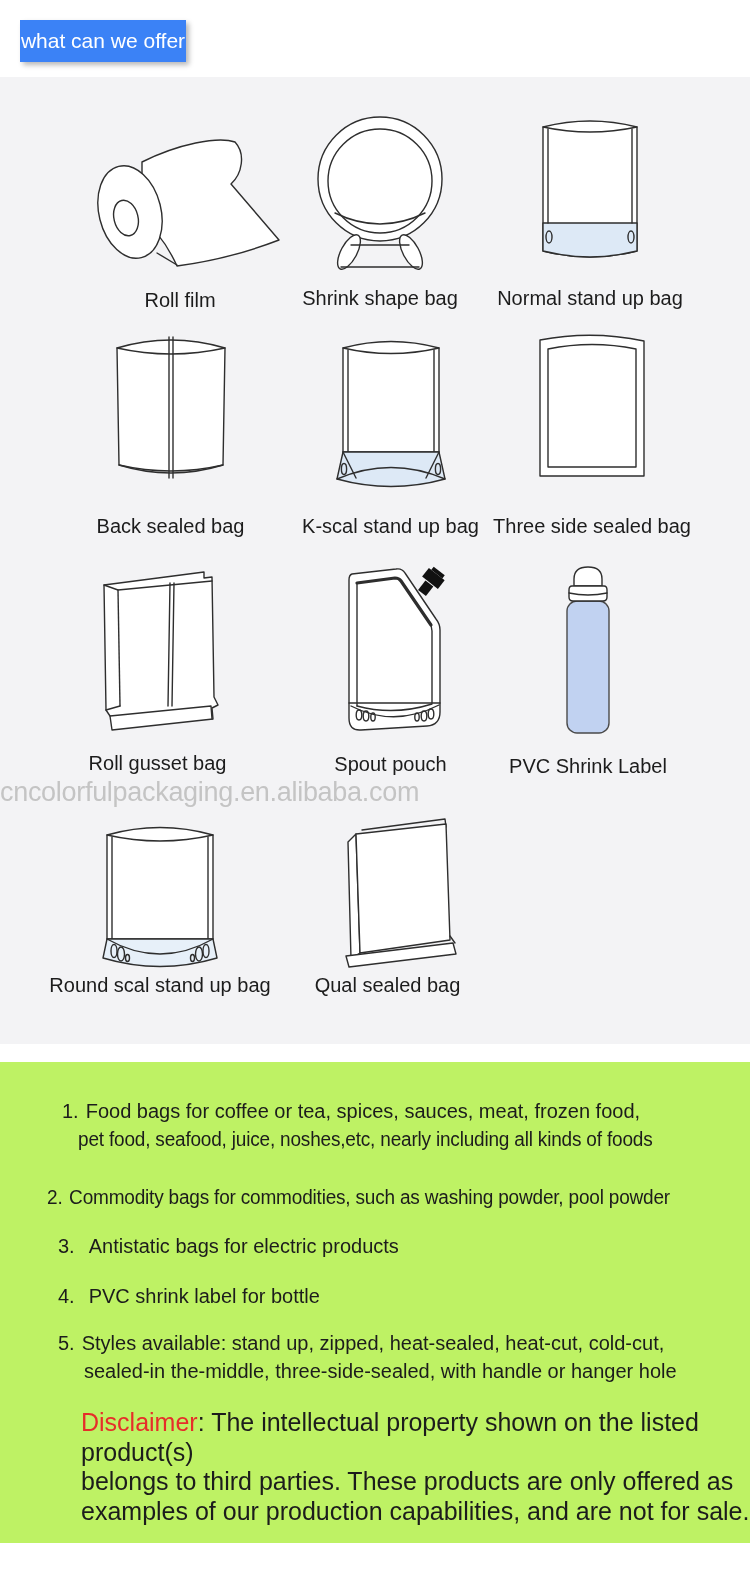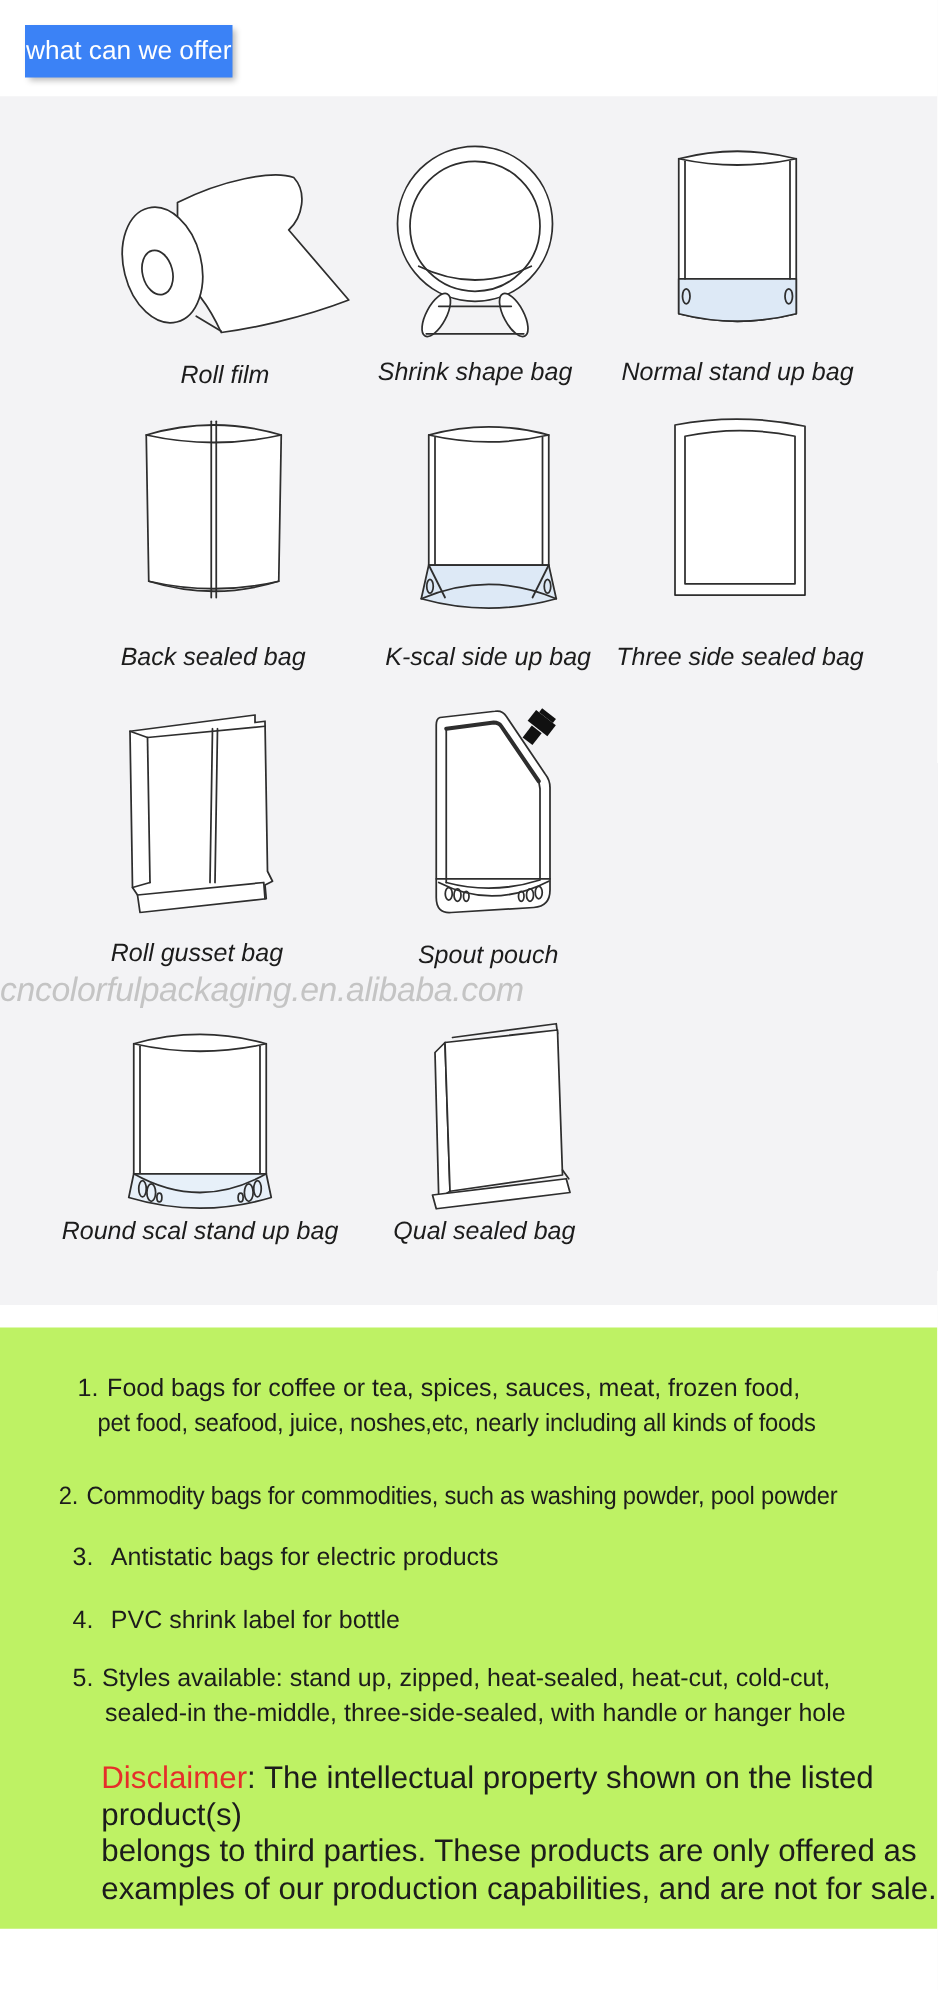--- a/index.html
+++ b/index.html
@@ -3,21 +3,21 @@
 <meta charset="utf-8">
 <style>
   html,body{margin:0;padding:0;background:#fff;}
   .page{position:relative;width:750px;height:1592px;background:#ffffff;overflow:hidden;
         font-family:"Liberation Sans",sans-serif;}
   
   .offer-tab{position:absolute;left:20px;top:0;width:166px;height:42px;background:#3b82f6;
              color:#ffffff;font-size:21px;display:flex;align-items:center;justify-content:center;
              box-shadow:3px 3px 5px rgba(0,0,0,.28);margin-top:20px;}
   
-  .products-section{position:absolute;left:0;top:77px;width:750px;height:967px;background:#f3f3f5;font-style:italic;}
+  .products-section{position:absolute;left:0;top:77px;width:750px;height:967px;background:#f3f3f5;}
   .figure{position:absolute;}
   .figure svg{display:block;margin:0 auto;}
   .fig-label{position:absolute;bottom:0;left:50%;transform:translateX(-50%);
              white-space:nowrap;font-size:20px;color:#1c1c1c;}
   .watermark{position:absolute;top:700px;left:0;width:100%;
              font-size:27px;color:#c4c4c4;letter-spacing:-.3px;}
   
   svg .ln{stroke:#2e2e2e;stroke-width:1.4;fill:none;stroke-linejoin:round;stroke-linecap:round;}
   svg .f{fill:#ffffff;}
   
@@ -92,21 +92,21 @@
         <path class="ln" d="M8,18 Q56,29 104,18"></path>
         <path class="ln" d="M13,20 L13,122"></path>
         <path class="ln" d="M99,20 L99,122"></path>
         <path class="ln" style="fill:#dde9f6" d="M8,122 L2,149 Q56,164 110,149 L104,122 Z"></path>
         <path class="ln" d="M2,149 Q56,126 110,149"></path>
         <path class="ln" d="M8,122 L21,148"></path>
         <path class="ln" d="M104,122 L91,148"></path>
         <ellipse class="ln" cx="9" cy="139" rx="2.6" ry="5.5"></ellipse>
         <ellipse class="ln" cx="103" cy="139" rx="2.6" ry="5.5"></ellipse>
       </svg>
-      <div class="fig-label">K-scal side up bag</div>
+      <div class="fig-label">K-scal stand up bag</div>
     </div>
 
     <div class="figure" style="left:508px;top:251px;width:168px;height:210px">
       <svg width="112" height="154" viewBox="0 0 112 154">
         <path class="ln f" d="M4,12 Q56,2 108,13 L108,148 L4,148 Z"></path>
         <path class="ln" d="M12,21 Q56,12 100,21 L100,139 L12,139 Z"></path>
       </svg>
       <div class="fig-label">Three side sealed bag</div>
     </div>
 
@@ -140,20 +140,29 @@
         <ellipse class="ln" cx="95" cy="160" rx="2.8" ry="5"></ellipse>
         <g transform="translate(86,39) rotate(38)">
           <rect x="-5" y="-12" width="10" height="12" fill="#111111"></rect>
           <rect x="-10" y="-24" width="20" height="11" fill="#111111"></rect>
           <rect x="-7" y="-28" width="14" height="4" fill="#111111"></rect>
         </g>
       </svg>
       <div class="fig-label">Spout pouch</div>
     </div>
 
+    <div class="figure" style="left:518px;top:487px;width:140px;height:214px">
+      <svg width="48" height="172" viewBox="0 0 48 172">
+        <rect x="3" y="37" width="42" height="132" rx="10" style="fill:#c1d2f1;stroke:#4a4a4a;stroke-width:1.4"></rect>
+        <path class="ln f" d="M10,15 Q10,3 24,3 Q38,3 38,15 L38,22 L10,22 Z"></path>
+        <path class="ln f" d="M8,22 L40,22 Q43,22 43,26 L43,33 Q43,37 39,37 L9,37 Q5,37 5,33 L5,26 Q5,22 8,22 Z"></path>
+        <path class="ln" d="M5,29 Q24,33 43,29"></path>
+      </svg>
+      <div class="fig-label">PVC Shrink Label</div>
+    </div>
 
     <div class="figure" style="left:85px;top:739px;width:150px;height:181px">
       <svg width="122" height="158" viewBox="0 0 122 158">
         <path class="ln f" d="M8,19 Q61,4 114,19 L114,123 L8,123 Z"></path>
         <path class="ln" d="M8,19 Q61,31 114,19"></path>
         <path class="ln" d="M13,21 L13,123"></path>
         <path class="ln" d="M109,21 L109,123"></path>
         <path class="ln" style="fill:#e7f0f9" d="M8,123 L4,142 Q61,159 118,142 L114,123 Z"></path>
         <path class="ln" d="M8,123 Q61,153 114,123"></path>
         <ellipse class="ln" cx="15" cy="135" rx="3" ry="6.5"></ellipse>

